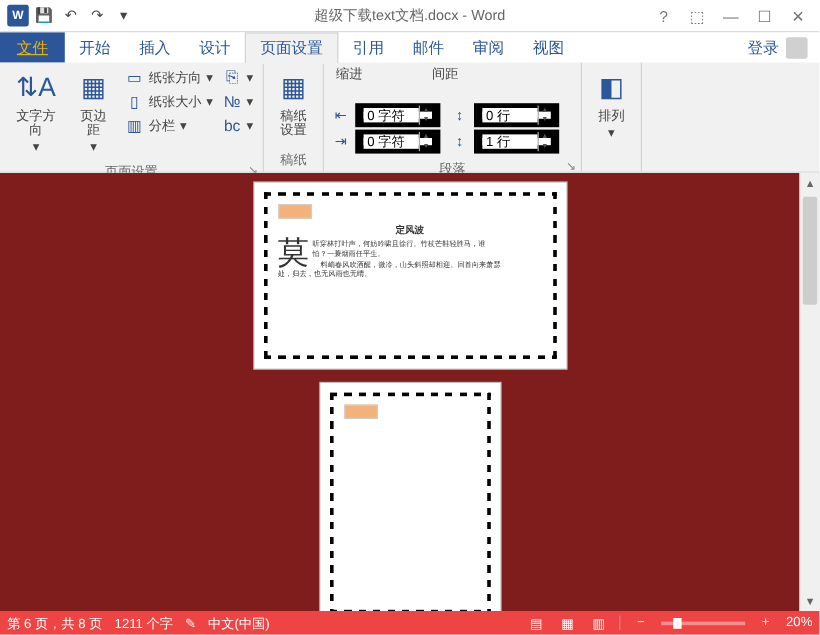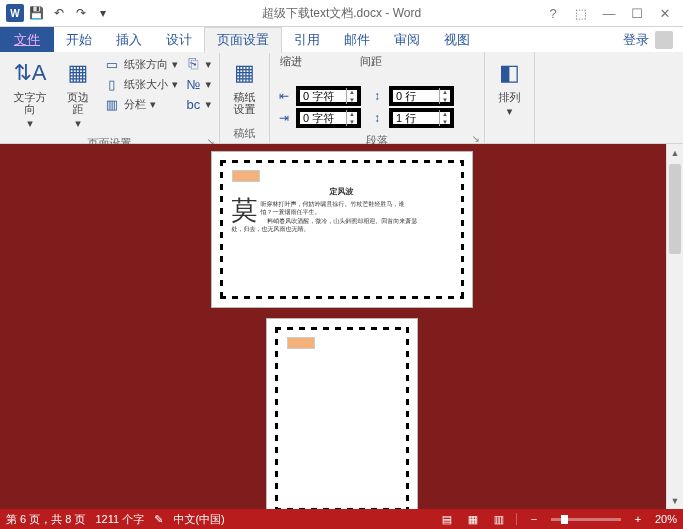--- a/index.html
+++ b/index.html
@@ -9,41 +9,41 @@
 .titlebar { height: 27px; background: #fff; display: flex; align-items: center; border-bottom: 1px solid #d4d4d4; position: relative; }
 .titlebar .left { display: flex; align-items: center; gap: 0; padding-left: 4px; }
 .titlebar .qat-btn { width: 22px; height: 22px; display: flex; align-items: center; justify-content: center; font-size: 12px; color: #444; }
 .titlebar .word-icon { width: 18px; height: 18px; background: #2b579a; color: #fff; font-size: 10px; font-weight: bold; display: flex; align-items: center; justify-content: center; border-radius: 2px; }
 .titlebar .title { position: absolute; left: 0; right: 0; text-align: center; color: #666; font-size: 12px; pointer-events: none; }
 .titlebar .win-controls { margin-left: auto; display: flex; align-items: center; gap: 0; padding-right: 4px; }
 .titlebar .win-btn { width: 28px; height: 22px; display: flex; align-items: center; justify-content: center; color: #777; font-size: 13px; }
 
 
 .tabs { height: 25px; background: #fff; display: flex; align-items: stretch; position: relative; }
-.tab-file { background: #2b579a; color: #f0abfc; padding: 0 14px; display: flex; align-items: center; font-size: 13px; text-decoration: underline; }
+.tab-file { background: #2b579a; color: #eab308; padding: 0 14px; display: flex; align-items: center; font-size: 13px; text-decoration: underline; }
 .tab { padding: 0 12px; display: flex; align-items: center; color: #2b579a; font-size: 13px; }
 .tab.active { border: 1px solid #d4d4d4; border-bottom: 1px solid #f1f1f1; background: #f1f1f1; margin-bottom: -1px; }
 .tabs .right { margin-left: auto; display: flex; align-items: center; padding-right: 10px; color: #2b579a; font-size: 13px; gap: 6px; }
 .avatar { width: 18px; height: 18px; background: #d0d0d0; border-radius: 2px; display: inline-block; }
 
 
 .ribbon { background: #f1f1f1; border-bottom: 1px solid #d4d4d4; height: 92px; display: flex; }
 .group { border-right: 1px solid #d4d4d4; display: flex; flex-direction: column; }
 .group-body { flex: 1; display: flex; padding: 3px 6px; align-items: flex-start; gap: 4px; }
 .group-label { font-size: 11px; color: #666; text-align: center; padding: 2px 0; border-top: 0; position: relative; }
 .group-label .dialog-launcher { position: absolute; right: 4px; top: 2px; font-size: 10px; color: #888; }
 .big-btn { display: flex; flex-direction: column; align-items: center; gap: 2px; padding: 2px 4px; color: #444; }
 .big-btn .icon { width: 32px; height: 32px; display: flex; align-items: center; justify-content: center; font-size: 22px; color: #2b579a; }
 .big-btn .lbl { font-size: 11px; text-align: center; line-height: 1.1; }
 .col { display: flex; flex-direction: column; gap: 2px; }
 .small-btn { display: flex; align-items: center; gap: 4px; font-size: 11px; color: #444; padding: 1px 2px; white-space: nowrap; }
 .small-btn .icon { width: 16px; height: 16px; display: flex; align-items: center; justify-content: center; font-size: 13px; color: #2b579a; }
 .spinner-row { display: flex; align-items: center; gap: 4px; }
 .spinner-row .lbl-icon { width: 16px; height: 16px; font-size: 12px; color: #2b579a; display: flex; align-items: center; justify-content: center; }
-.spinner { display: flex; align-items: center; border: 4px solid #000000; background: #fff; height: 20px; }
+.spinner { display: flex; align-items: center; border: 7px solid #000000; background: #fff; height: 20px; }
 .spinner input { width: 46px; border: none; font-size: 11px; padding: 0 3px; outline: none; }
 .spinner .arrows { display: flex; flex-direction: column; border-left: 1px solid #ababab; }
 .spinner .arrows span { font-size: 6px; line-height: 8px; padding: 0 2px; color: #555; }
 .ribbon .section-title { font-size: 11px; color: #444; padding-bottom: 2px; }
 
 
 .doc-area { position: relative; height: 365px; background: #fff; overflow: hidden; }
 .doc-canvas { position: absolute; inset: 0; background: #7f1d1d; overflow: auto; }
 .page { background: #fff; margin: 8px auto 12px; position: relative; box-shadow: 0 0 0 1px #bbb; }
 .page-border { position: absolute; inset: 8px; }
@@ -61,21 +61,21 @@
 .page1 .body { font-size: 6px; line-height: 1.4; word-break: break-all; }
 .page2 { width: 150px; height: 200px; }
 .page2 .content { position: absolute; inset: 18px 20px; }
 .page2 .logo { width: 28px; height: 12px; background: #f3b27a; border: 1px solid #ccc; }
 .vscroll { position: absolute; right: 0; top: 0; bottom: 0; width: 17px; background: #f0f0f0; border-left: 1px solid #dcdcdc; }
 .vscroll .thumb { position: absolute; left: 2px; right: 2px; top: 20px; height: 90px; background: #cdcdcd; border-radius: 2px; }
 .vscroll .arr { position: absolute; left: 0; right: 0; height: 17px; display: flex; align-items: center; justify-content: center; font-size: 9px; color: #666; }
 .vscroll .arr.up { top: 0; } .vscroll .arr.dn { bottom: 0; }
 
 
-.status { height: 20px; background: #b91c1c; color: #fff; display: flex; align-items: center; font-size: 11px; padding: 0 6px; gap: 10px; }
+.status { height: 20px; background: #ef4444; color: #fff; display: flex; align-items: center; font-size: 11px; padding: 0 6px; gap: 10px; }
 .status .sep { width: 1px; height: 12px; background: rgba(255,255,255,0.3); }
 .status .right { margin-left: auto; display: flex; align-items: center; gap: 8px; }
 .status .view-btn { width: 18px; height: 14px; display: flex; align-items: center; justify-content: center; font-size: 11px; }
 .zoom-slider { width: 70px; height: 3px; background: rgba(255,255,255,0.4); position: relative; }
 .zoom-slider .handle { position: absolute; left: 10px; top: -3px; width: 7px; height: 9px; background: #fff; }
 </style>
 </head>
 <body>
 
 <div class="titlebar">

